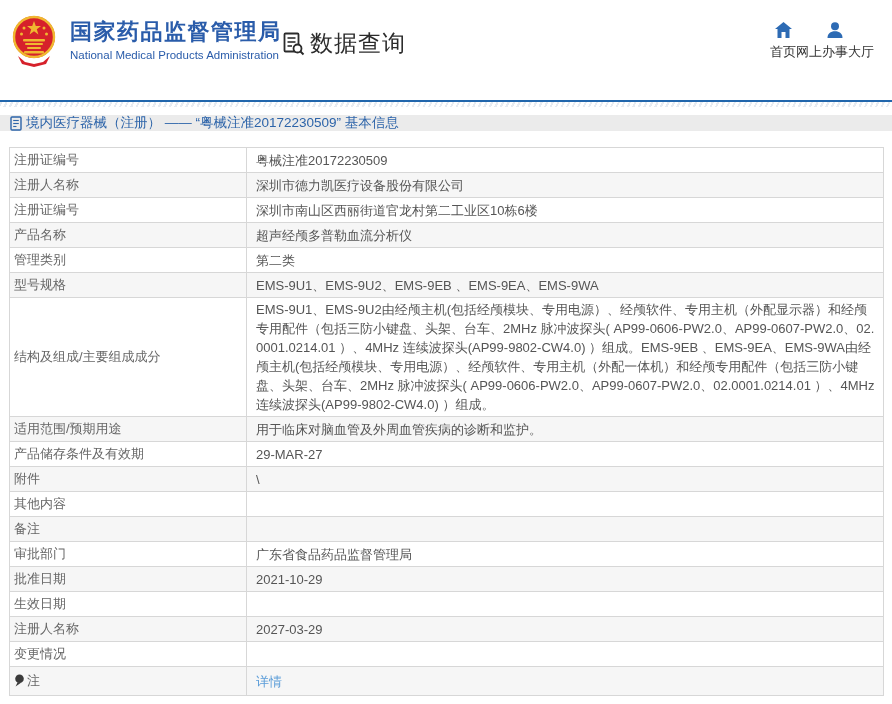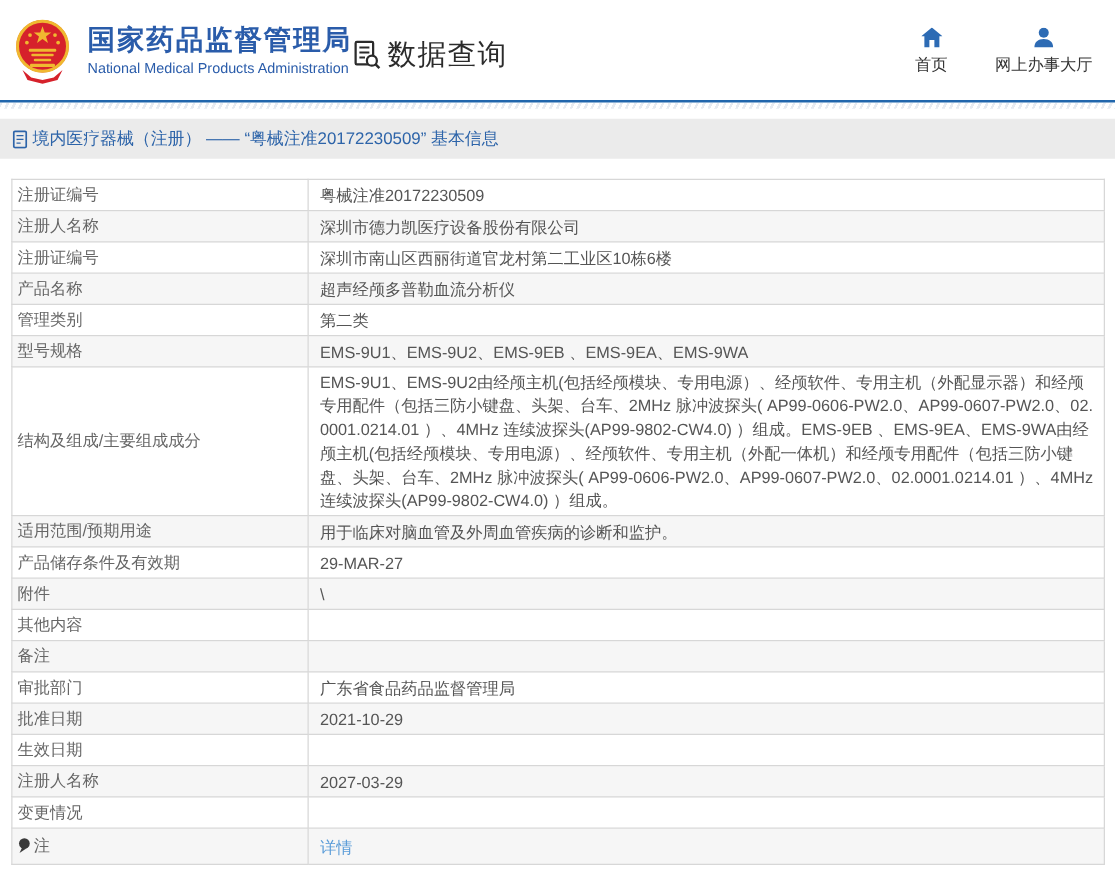--- a/index.html
+++ b/index.html
@@ -1,38 +1,38 @@
 <!DOCTYPE html>
 <html><head>
 <meta charset="utf-8">
 <style>
   * { margin:0; padding:0; box-sizing:border-box; }
   html,body { width:892px; height:704px; background:#fff;
     font-family:"Liberation Sans","DejaVu Sans",sans-serif; }
   .page { width:892px; height:704px; overflow:hidden; background:#fff; }
 
   
-  header { position:relative; height:82px; background:#fff;
+  header { position:relative; height:102px; background:#fff;
     border-bottom:2px solid #2166ac; }
   .hatch { height:5px;
     background:repeating-linear-gradient(115deg,#e7ebf1 0 2px,#ffffff 2px 5px); }
   .logo-group { position:absolute; left:12px; top:12px; display:flex; align-items:center; }
   .emblem { width:44px; height:56px; margin-right:14px; }
   .org-cn { font-size:22px; font-weight:bold; color:#2a5caa; letter-spacing:1.5px; line-height:26px; }
   .org-en { font-size:11.5px; color:#2a5caa; margin-top:4px; }
   .data-query { position:absolute; left:283px; top:28px; display:flex; align-items:center; cursor:pointer; }
   .data-query svg { margin-right:5px; }
   .data-query-label { font-size:23px; color:#2b2b2b; letter-spacing:1px; }
-  .top-nav { position:absolute; right:18px; top:22px; display:flex; gap:38px; }
+  .top-nav { position:absolute; right:18px; top:22px; display:flex; }
   .nav-item { display:flex; flex-direction:column; align-items:center; cursor:pointer; }
   .nav-item svg { margin-bottom:5px; }
   .nav-label { font-size:13px; color:#333; }
 
   
-  .breadcrumb-bar { margin-top:8px; height:32px; background:#ebebeb;
+  .breadcrumb-bar { margin-top:8px; height:16px; background:#ebebeb;
     display:flex; align-items:center; padding-left:10px; }
   .breadcrumb-bar svg { margin-right:4px; flex:none; }
   .breadcrumb-text { font-size:13.5px; color:#2d64a9; }
 
   
   .table-wrap { margin:16px 8px 0 9px; }
   table { width:875px; border-collapse:collapse; table-layout:fixed; }
   td { border:1px solid #d7d7d7; font-size:13px; height:25px; vertical-align:middle; }
   tr:nth-child(even) td { background:#f6f6f6; }
   tr:nth-child(odd) td { background:#ffffff; }

